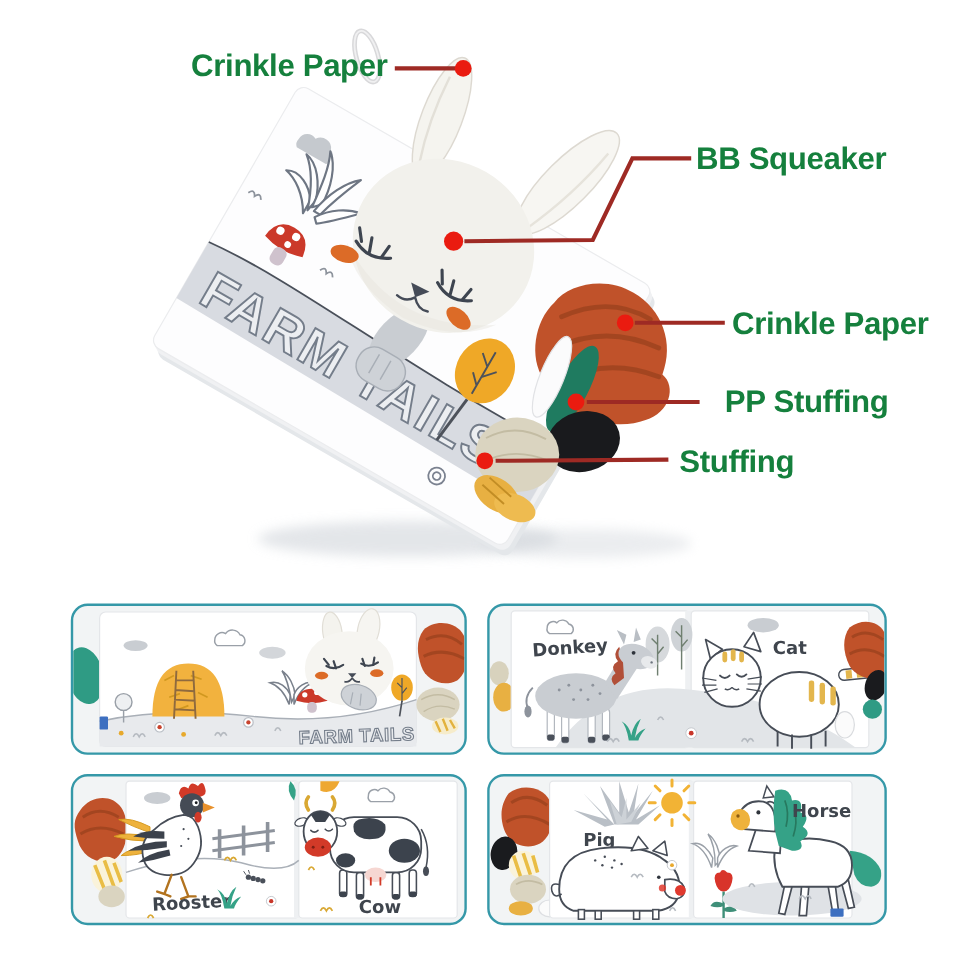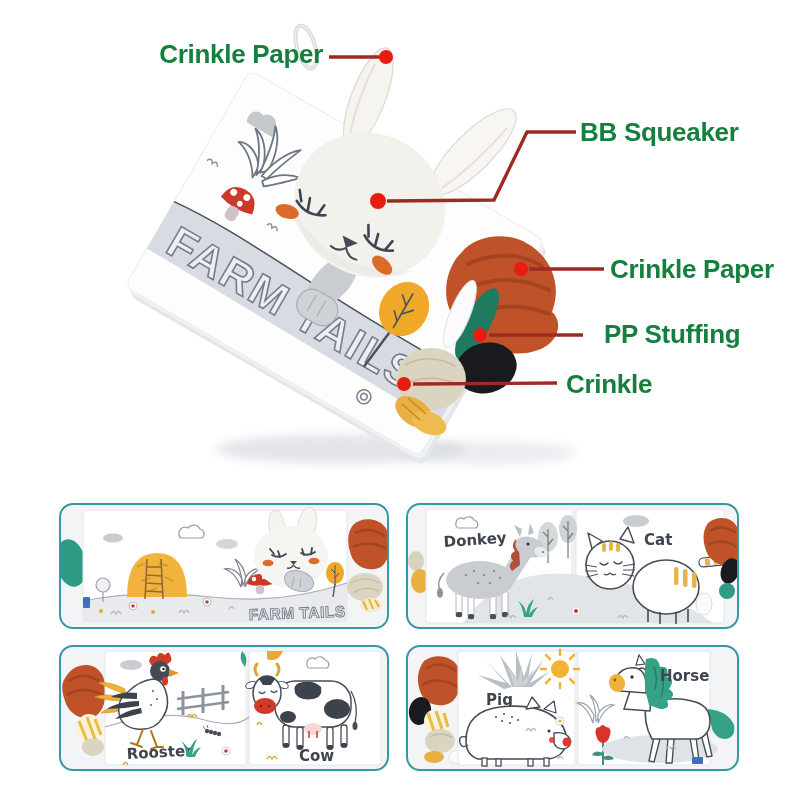--- a/index.html
+++ b/index.html
@@ -147,21 +147,21 @@
   <div class="callout-label" style="left:580px;top:118px;">
     <span>BB Squeaker</span>
   </div>
   <div class="callout-label" style="left:610px;top:255px;">
     <span>Crinkle Paper</span>
   </div>
   <div class="callout-label" style="left:604px;top:320px;">
     <span>PP Stuffing</span>
   </div>
   <div class="callout-label" style="left:566px;top:370px;">
-    <span>Crinkle</span>
+    <span>Stuffing</span>
   </div>
 
   <div class="panel" style="left:59px;top:503px;width:330px;height:126px;">
     <svg width="326" height="122" viewBox="0 0 326 122">
       <ellipse cx="10" cy="58" rx="15" ry="24" fill="#2f9b84" transform="rotate(-12 10 58)"></ellipse>
       <rect x="22" y="5" width="264" height="112" rx="5" fill="#ffffff" stroke="#e4e6e9"></rect>
       <path d="M22,96 Q80,84 150,92 Q220,100 286,78 L286,117 L22,117 Z" fill="#e8eaed"></path>
       <path d="M22,96 Q80,84 150,92 Q220,100 286,78" stroke="#a9afb7" stroke-width="1.2" fill="none"></path>
       <path d="M118,28 a6,6 0 0 1 9,-5 a7,7 0 0 1 12,1 a5,5 0 0 1 2,9 l-21,0 a5,5 0 0 1 -2,-5 Z" fill="#ffffff" stroke="#9aa0a8" stroke-width="1.2"></path>
       <ellipse cx="52" cy="33" rx="10" ry="4.5" fill="#c9cdd2"></ellipse>

